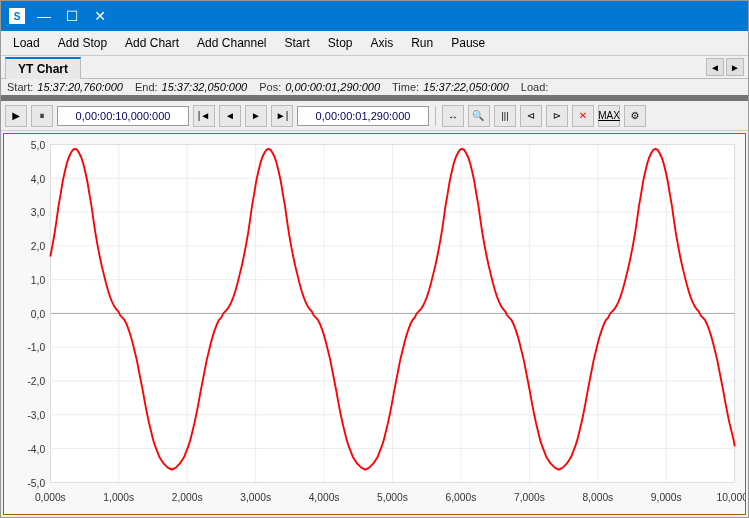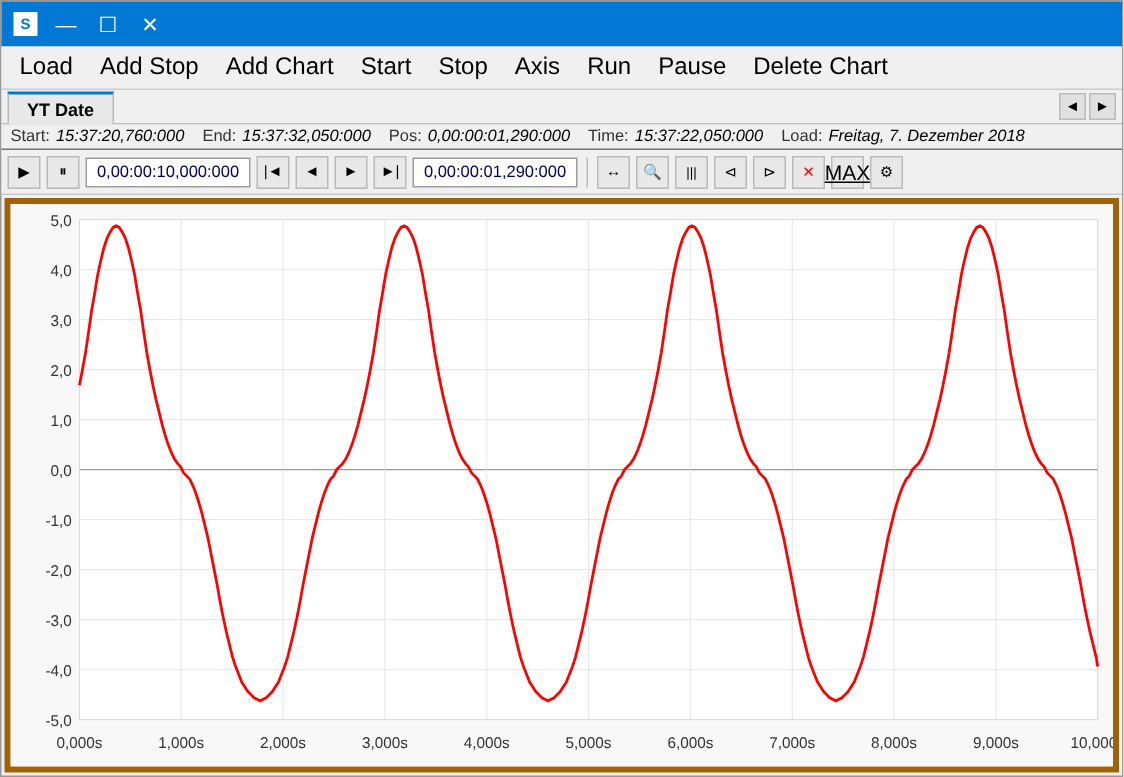--- a/index.html
+++ b/index.html
@@ -63,21 +63,21 @@
     .menu-bar {
       display: flex;
       background: #f0f0f0;
       border-bottom: 1px solid #ccc;
       padding: 2px 4px;
       gap: 2px;
     }
     .menu-item {
       padding: 3px 8px;
       cursor: pointer;
-      font-size: 16px;
+      font-size: 12px;
       border-radius: 2px;
     }
     .tab-bar {
       display: flex;
       align-items: center;
       background: #f0f0f0;
       border-bottom: 1px solid #bbb;
       padding: 0 4px;
     }
     .tab {
@@ -107,21 +107,21 @@
       background: #e0e0e0;
       border: 1px solid #bbb;
       cursor: pointer;
       font-size: 10px;
       display: flex;
       align-items: center;
       justify-content: center;
     }
     .info-bar {
       background: #f0f0f0;
-      border-bottom: 1px solid #737373;
+      border-bottom: 6px solid #737373;
       padding: 2px 6px;
       font-size: 11px;
       display: flex;
       gap: 12px;
     }
     .info-item { display: flex; gap: 4px; }
     .info-label { font-weight: normal; color: #333; }
     .info-value { color: #000; font-style: italic; }
     .toolbar {
       display: flex;
@@ -142,37 +142,37 @@
       align-items: center;
       justify-content: center;
       font-size: 10px;
     }
     .tool-input {
       background: white;
       border: 1px solid #999;
       padding: 1px 4px;
       font-size: 11px;
       height: 20px;
-      width: 110px;
+      width: 132px;
       text-align: center;
       color: #000040;
     }
     .toolbar-sep {
       width: 1px;
       height: 20px;
       background: #bbb;
       margin: 0 2px;
     }
     .chart-area {
       flex: 1;
       background: white;
       position: relative;
       overflow: hidden;
       margin: 2px;
-      border: 4px solid #a16207;
+      border: 1px solid #a16207;
     }
     .chart-inner {
       position: absolute;
       top: 0; left: 0; right: 0; bottom: 0;
     }
     svg.chart-svg {
       width: 100%;
       height: 100%;
     }
   </style>
@@ -187,30 +187,30 @@
       <button class="title-bar-btn">—</button>
       <button class="title-bar-btn">☐</button>
       <button class="title-bar-btn close">✕</button>
     </div>
   </div>
 
   <div class="menu-bar">
     <div class="menu-item">Load</div>
     <div class="menu-item">Add Stop</div>
     <div class="menu-item">Add Chart</div>
+    <div class="menu-item">Add Channel</div>
     <div class="menu-item">Start</div>
     <div class="menu-item">Stop</div>
     <div class="menu-item">Axis</div>
     <div class="menu-item">Run</div>
     <div class="menu-item">Pause</div>
-    <div class="menu-item">Delete Chart</div>
   </div>
 
   <div class="tab-bar">
-    <div class="tab active">YT Date</div>
+    <div class="tab active">YT Chart</div>
     <div class="tab-nav">
       <div class="tab-nav-btn">◄</div>
       <div class="tab-nav-btn">►</div>
     </div>
   </div>
 
   <div class="info-bar">
     <div class="info-item">
       <span class="info-label">Start:</span>
       <span class="info-value">15:37:20,760:000</span>
@@ -222,41 +222,40 @@
     <div class="info-item">
       <span class="info-label">Pos:</span>
       <span class="info-value">0,00:00:01,290:000</span>
     </div>
     <div class="info-item">
       <span class="info-label">Time:</span>
       <span class="info-value">15:37:22,050:000</span>
     </div>
     <div class="info-item">
       <span class="info-label">Load:</span>
-      <span class="info-value">Freitag, 7. Dezember 2018</span>
     </div>
   </div>
 
   <div class="toolbar">
     <button class="tool-btn">▶</button>
     <button class="tool-btn">⏸</button>
     <input class="tool-input" style="color: rgb(0, 0, 96);" value="0,00:00:10,000:000">
     <button class="tool-btn">|◄</button>
     <button class="tool-btn">◄</button>
     <button class="tool-btn">►</button>
     <button class="tool-btn">►|</button>
     <input class="tool-input" style="color: rgb(0, 0, 96);" value="0,00:00:01,290:000">
     <div class="toolbar-sep"></div>
     <button class="tool-btn" title="Zoom Fit">↔</button>
     <button class="tool-btn" title="Zoom In">🔍</button>
     <button class="tool-btn" title="Zoom Out" style="font-size:9px;">|||</button>
     <button class="tool-btn">⊲</button>
     <button class="tool-btn">⊳</button>
     <button class="tool-btn" style="color:red;">✕</button>
-    <button class="tool-btn" style="font-size:14px;text-decoration:underline;">MAX</button>
+    <button class="tool-btn" style="font-size:10px;text-decoration:underline;">MAX</button>
     <button class="tool-btn">⚙</button>
   </div>
 
   <div class="chart-area">
     <div class="chart-inner">
       <svg class="chart-svg" viewBox="0 0 720 360" preserveAspectRatio="none">
 
         <rect x="0" y="0" width="720" height="360" fill="#f8f8f8"></rect>
 
         <rect x="45" y="10" width="665" height="320" fill="white" stroke="#ccc" stroke-width="0.5"></rect>

